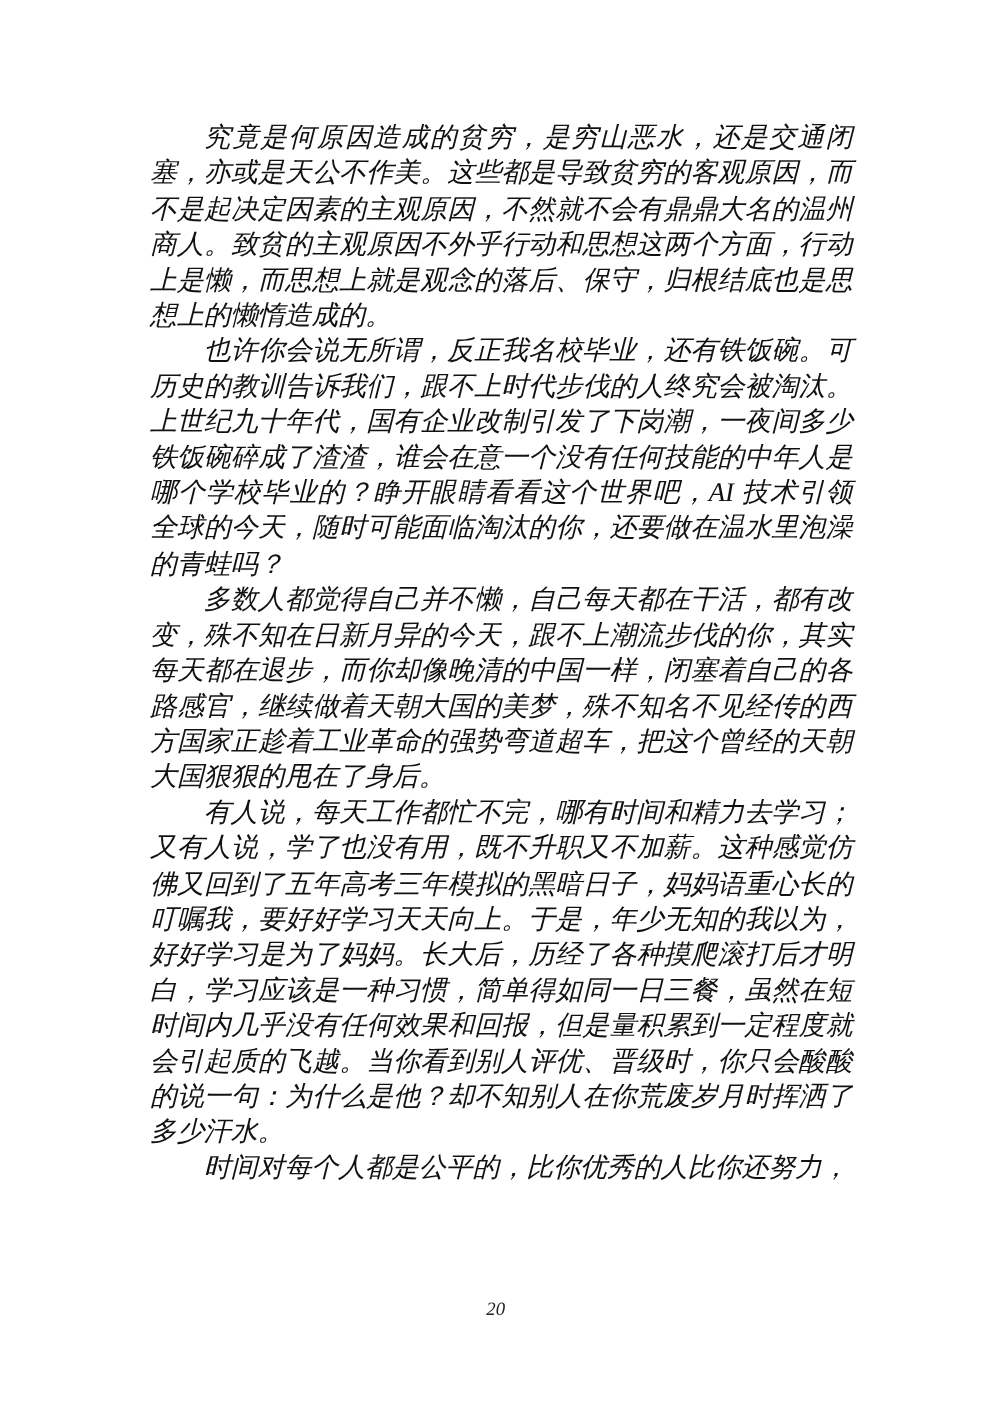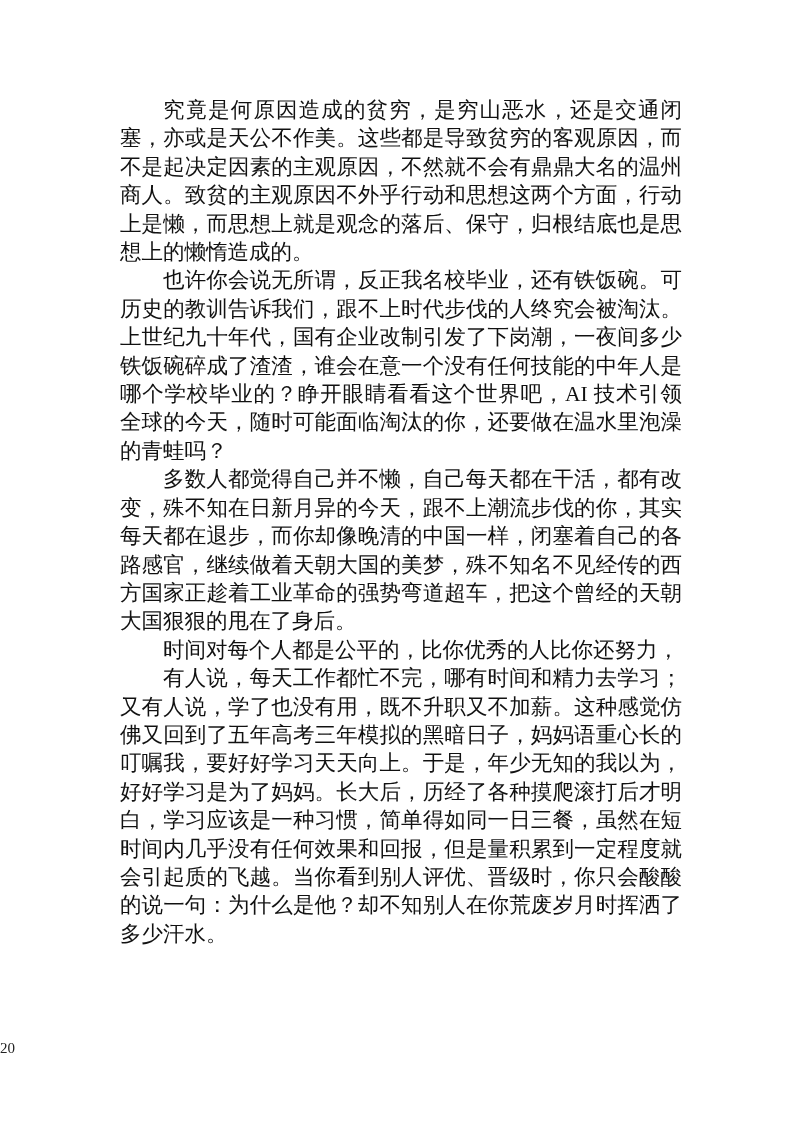--- a/index.html
+++ b/index.html
@@ -8,20 +8,21 @@
     background: #ffffff;
   }
   .page {
     position: relative;
     width: 793px;
     height: 1122px;
     background: #ffffff;
     overflow: hidden;
     font-family: "Liberation Serif", "DejaVu Serif", serif;
     color: #111111;
+    font-style: italic;
   }
   .content {
     position: absolute;
     left: 120px;
     top: 96px;
     width: 562px;
     font-size: 21.5px;
     line-height: 28.4px;
     text-align: justify;
     text-justify: inter-ideograph;
@@ -31,32 +32,33 @@
     margin: 0;
     padding: 0;
     text-indent: 2em;
     word-break: break-all;
   }
   .footer {
     position: absolute;
     left: 0;
     top: 1038px;
     width: 793px;
+    text-align: center;
     font-size: 15px;
     line-height: 20px;
     color: #222222;
   }
 </style>
 </head>
 <body>
 
 <div class="page">
   <div class="content">
     <p>究竟是何原因造成的贫穷，是穷山恶水，还是交通闭塞，亦或是天公不作美。这些都是导致贫穷的客观原因，而不是起决定因素的主观原因，不然就不会有鼎鼎大名的温州商人。致贫的主观原因不外乎行动和思想这两个方面，行动上是懒，而思想上就是观念的落后、保守，归根结底也是思想上的懒惰造成的。</p>
     <p>也许你会说无所谓，反正我名校毕业，还有铁饭碗。可历史的教训告诉我们，跟不上时代步伐的人终究会被淘汰。上世纪九十年代，国有企业改制引发了下岗潮，一夜间多少铁饭碗碎成了渣渣，谁会在意一个没有任何技能的中年人是哪个学校毕业的？睁开眼睛看看这个世界吧，AI 技术引领全球的今天，随时可能面临淘汰的你，还要做在温水里泡澡的青蛙吗？</p>
     <p>多数人都觉得自己并不懒，自己每天都在干活，都有改变，殊不知在日新月异的今天，跟不上潮流步伐的你，其实每天都在退步，而你却像晚清的中国一样，闭塞着自己的各路感官，继续做着天朝大国的美梦，殊不知名不见经传的西方国家正趁着工业革命的强势弯道超车，把这个曾经的天朝大国狠狠的甩在了身后。</p>
+    <p>有人说，每天工作都忙不完，哪有时间和精力去学习；又有人说，学了也没有用，既不升职又不加薪。这种感觉仿佛又回到了五年高考三年模拟的黑暗日子，妈妈语重心长的叮嘱我，要好好学习天天向上。于是，年少无知的我以为，好好学习是为了妈妈。长大后，历经了各种摸爬滚打后才明白，学习应该是一种习惯，简单得如同一日三餐，虽然在短时间内几乎没有任何效果和回报，但是量积累到一定程度就会引起质的飞越。当你看到别人评优、晋级时，你只会酸酸的说一句：为什么是他？却不知别人在你荒废岁月时挥洒了多少汗水。</p>
     <p>时间对每个人都是公平的，比你优秀的人比你还努力，</p>
-    <p>有人说，每天工作都忙不完，哪有时间和精力去学习；又有人说，学了也没有用，既不升职又不加薪。这种感觉仿佛又回到了五年高考三年模拟的黑暗日子，妈妈语重心长的叮嘱我，要好好学习天天向上。于是，年少无知的我以为，好好学习是为了妈妈。长大后，历经了各种摸爬滚打后才明白，学习应该是一种习惯，简单得如同一日三餐，虽然在短时间内几乎没有任何效果和回报，但是量积累到一定程度就会引起质的飞越。当你看到别人评优、晋级时，你只会酸酸的说一句：为什么是他？却不知别人在你荒废岁月时挥洒了多少汗水。</p>
   </div>
   <div class="footer">
     <span>20</span>
   </div>
 </div>
 
 </body></html>

